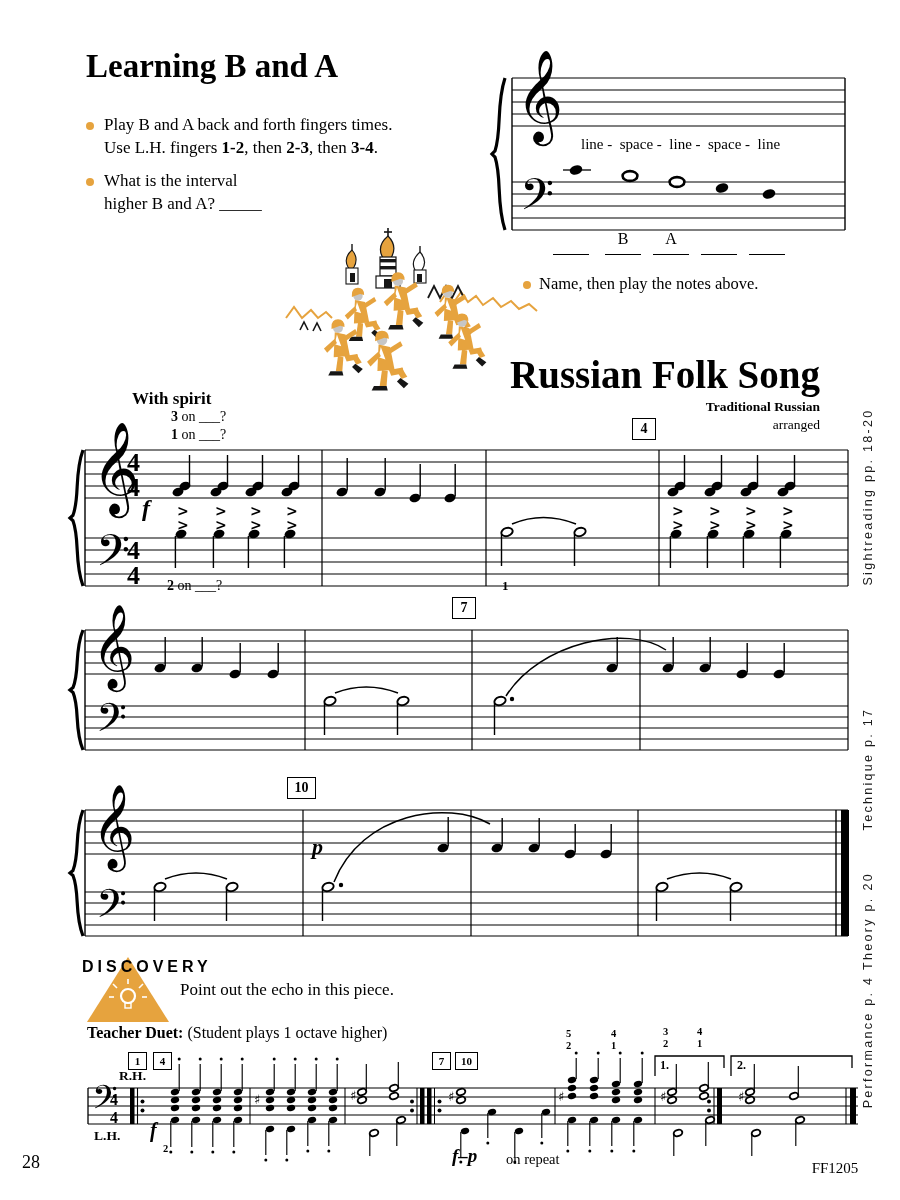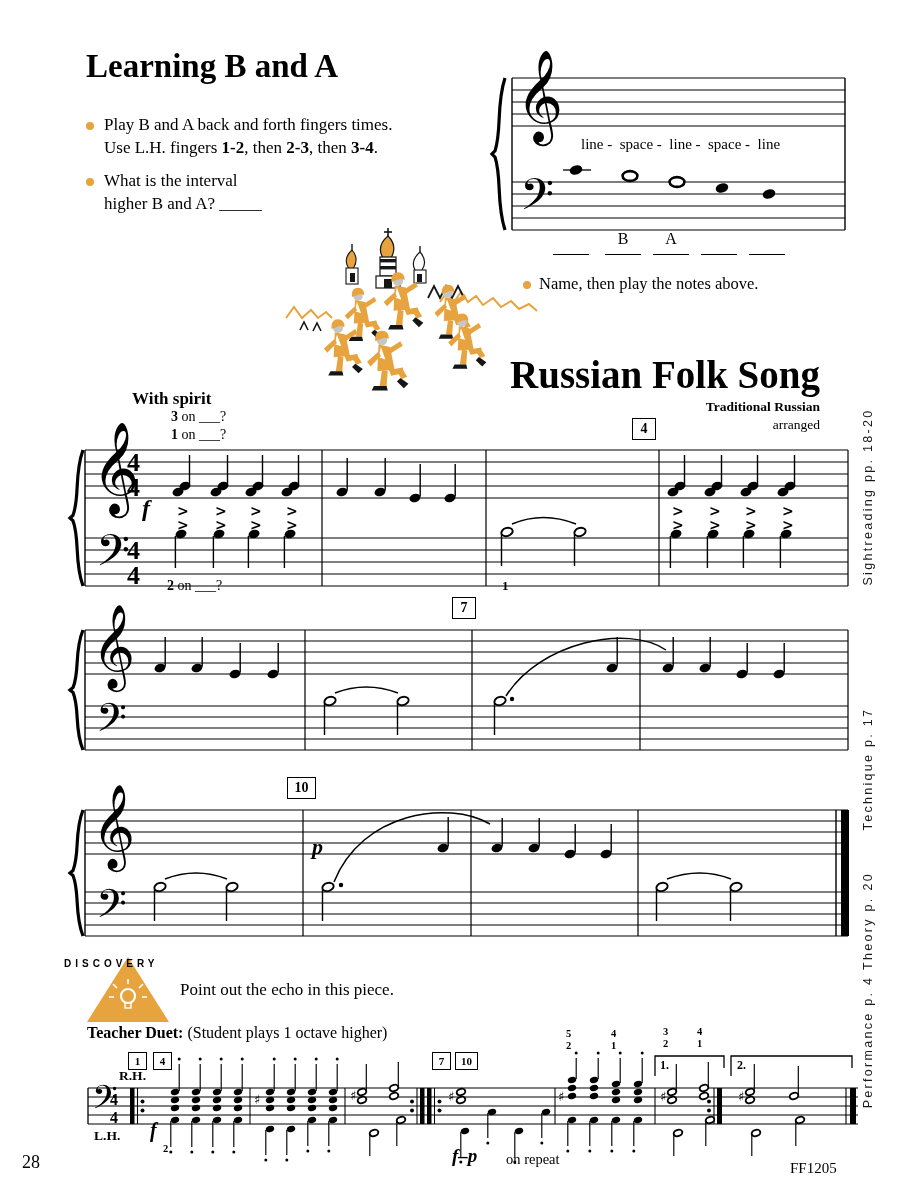--- a/index.html
+++ b/index.html
@@ -513,21 +513,21 @@
   <div class="t serif" style="left:167px;top:578px;font-size:14px;"><span class="b">2</span> <span class="i">on</span> <span>___?</span></div>
 
   <div class="mbox" style="left:632px;top:418px;width:22px;height:20px;line-height:20px;font-size:14px;">4</div>
   <div class="mbox" style="left:452px;top:597px;width:22px;height:20px;line-height:20px;font-size:14px;">7</div>
   <div class="mbox" style="left:287px;top:777px;width:27px;height:20px;line-height:20px;font-size:14px;">10</div>
 
   <div class="t dyn" style="left:142px;top:495px;font-size:24px;">f</div>
   <div class="t dyn" style="left:312px;top:834px;font-size:22px;">p</div>
   <div class="t serif b" style="left:502px;top:578px;font-size:13px;">1</div>
 
-  <div class="t sans b" style="left:64px;top:958px;font-size:10px;letter-spacing:4px;">DISCOVERY</div>
+  <div class="t sans b" style="left:82px;top:958px;font-size:16px;letter-spacing:4px;">DISCOVERY</div>
   <div class="t serif" style="left:180px;top:980px;font-size:17px;">Point out the echo in this piece.</div>
 
   <div class="t serif" style="left:87px;top:1024px;font-size:16px;"><span class="b">Teacher Duet:</span> <span>(Student plays </span><span class="i">1 octave higher</span><span>)</span></div>
 
   <div class="t serif b" style="left:94px;top:1068px;font-size:13.5px;margin-left:25px;">R.H.</div>
   <div class="t serif b" style="left:94px;top:1128px;font-size:13.5px;">L.H.</div>
 
   <div class="mbox" style="left:128px;top:1052px;width:17px;height:16px;line-height:16px;font-size:11px;">1</div>
   <div class="mbox" style="left:153px;top:1052px;width:17px;height:16px;line-height:16px;font-size:11px;">4</div>
   <div class="mbox" style="left:432px;top:1052px;width:17px;height:16px;line-height:16px;font-size:11px;">7</div>
@@ -550,14 +550,14 @@
 
   <div class="t dyn" style="left:452px;top:1145px;font-size:19px;">f–p</div>
   <div class="t serif i" style="left:506px;top:1151px;font-size:14.5px;">on repeat</div>
 
   <div class="side" style="top:490px;">Sightreading pp. 18-20</div>
   <div class="side" style="top:762px;">Technique p. 17</div>
   <div class="side" style="top:914px;">Theory p. 20</div>
   <div class="side" style="top:1035px;">Performance p. 4</div>
 
   <div class="t serif" style="left:22px;top:1152px;font-size:18px;">28</div>
-  <div class="t serif" style="left:790px;top:1160px;width:90px;text-align:left;font-size:15px;">FF1205</div>
+  <div class="t serif" style="left:790px;top:1160px;width:90px;text-align:center;font-size:15px;">FF1205</div>
 </div>
 
 </body></html>

